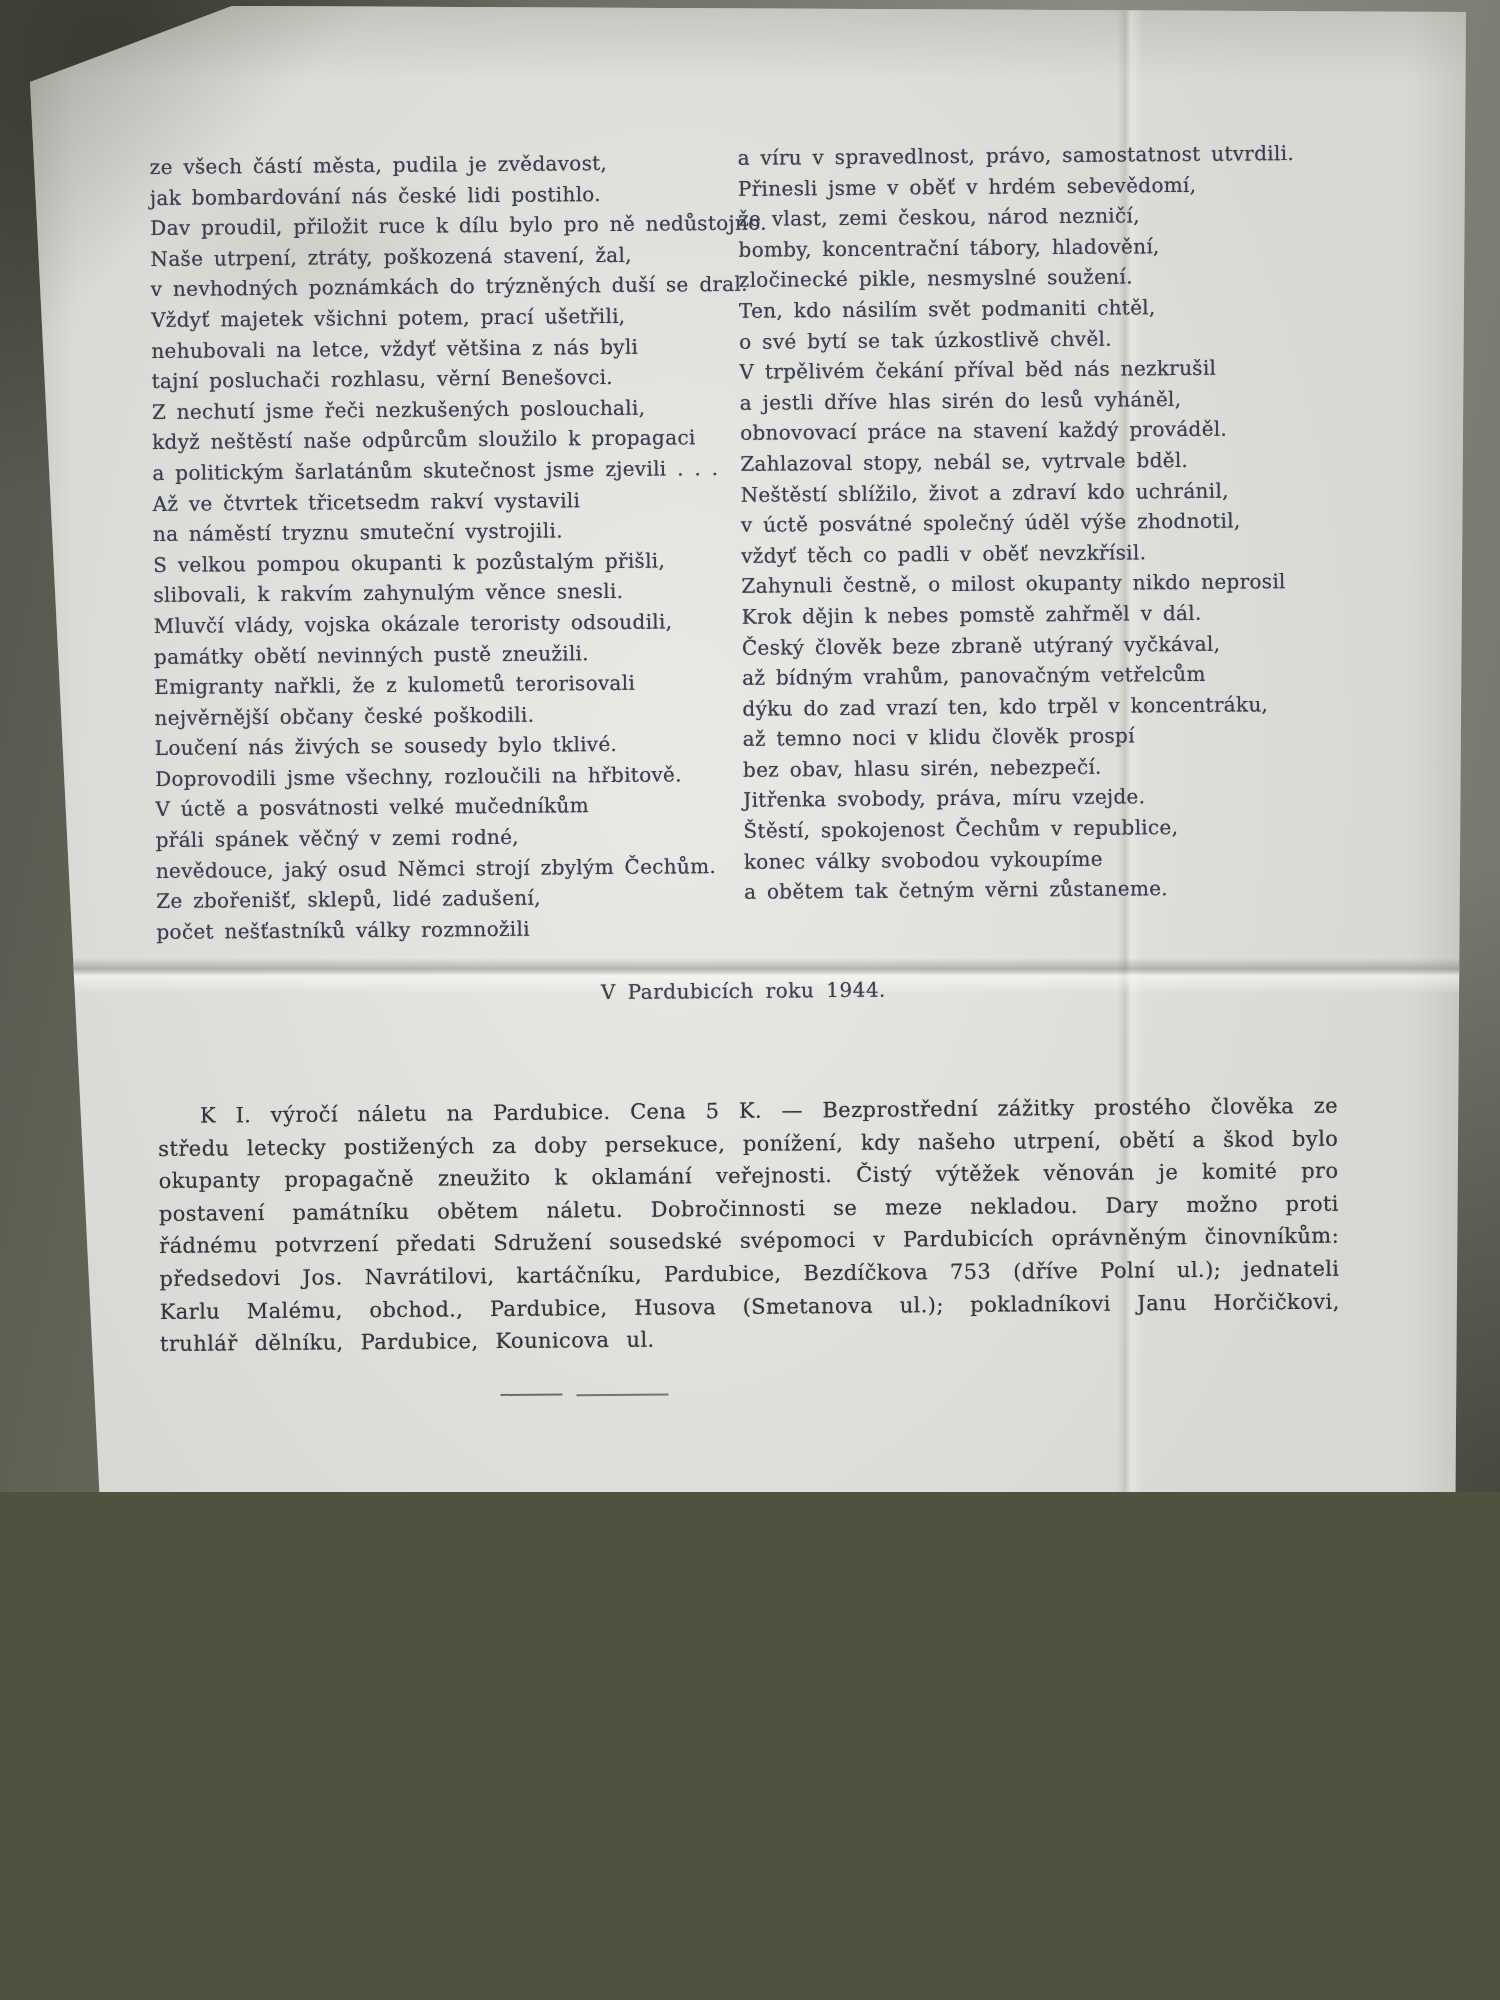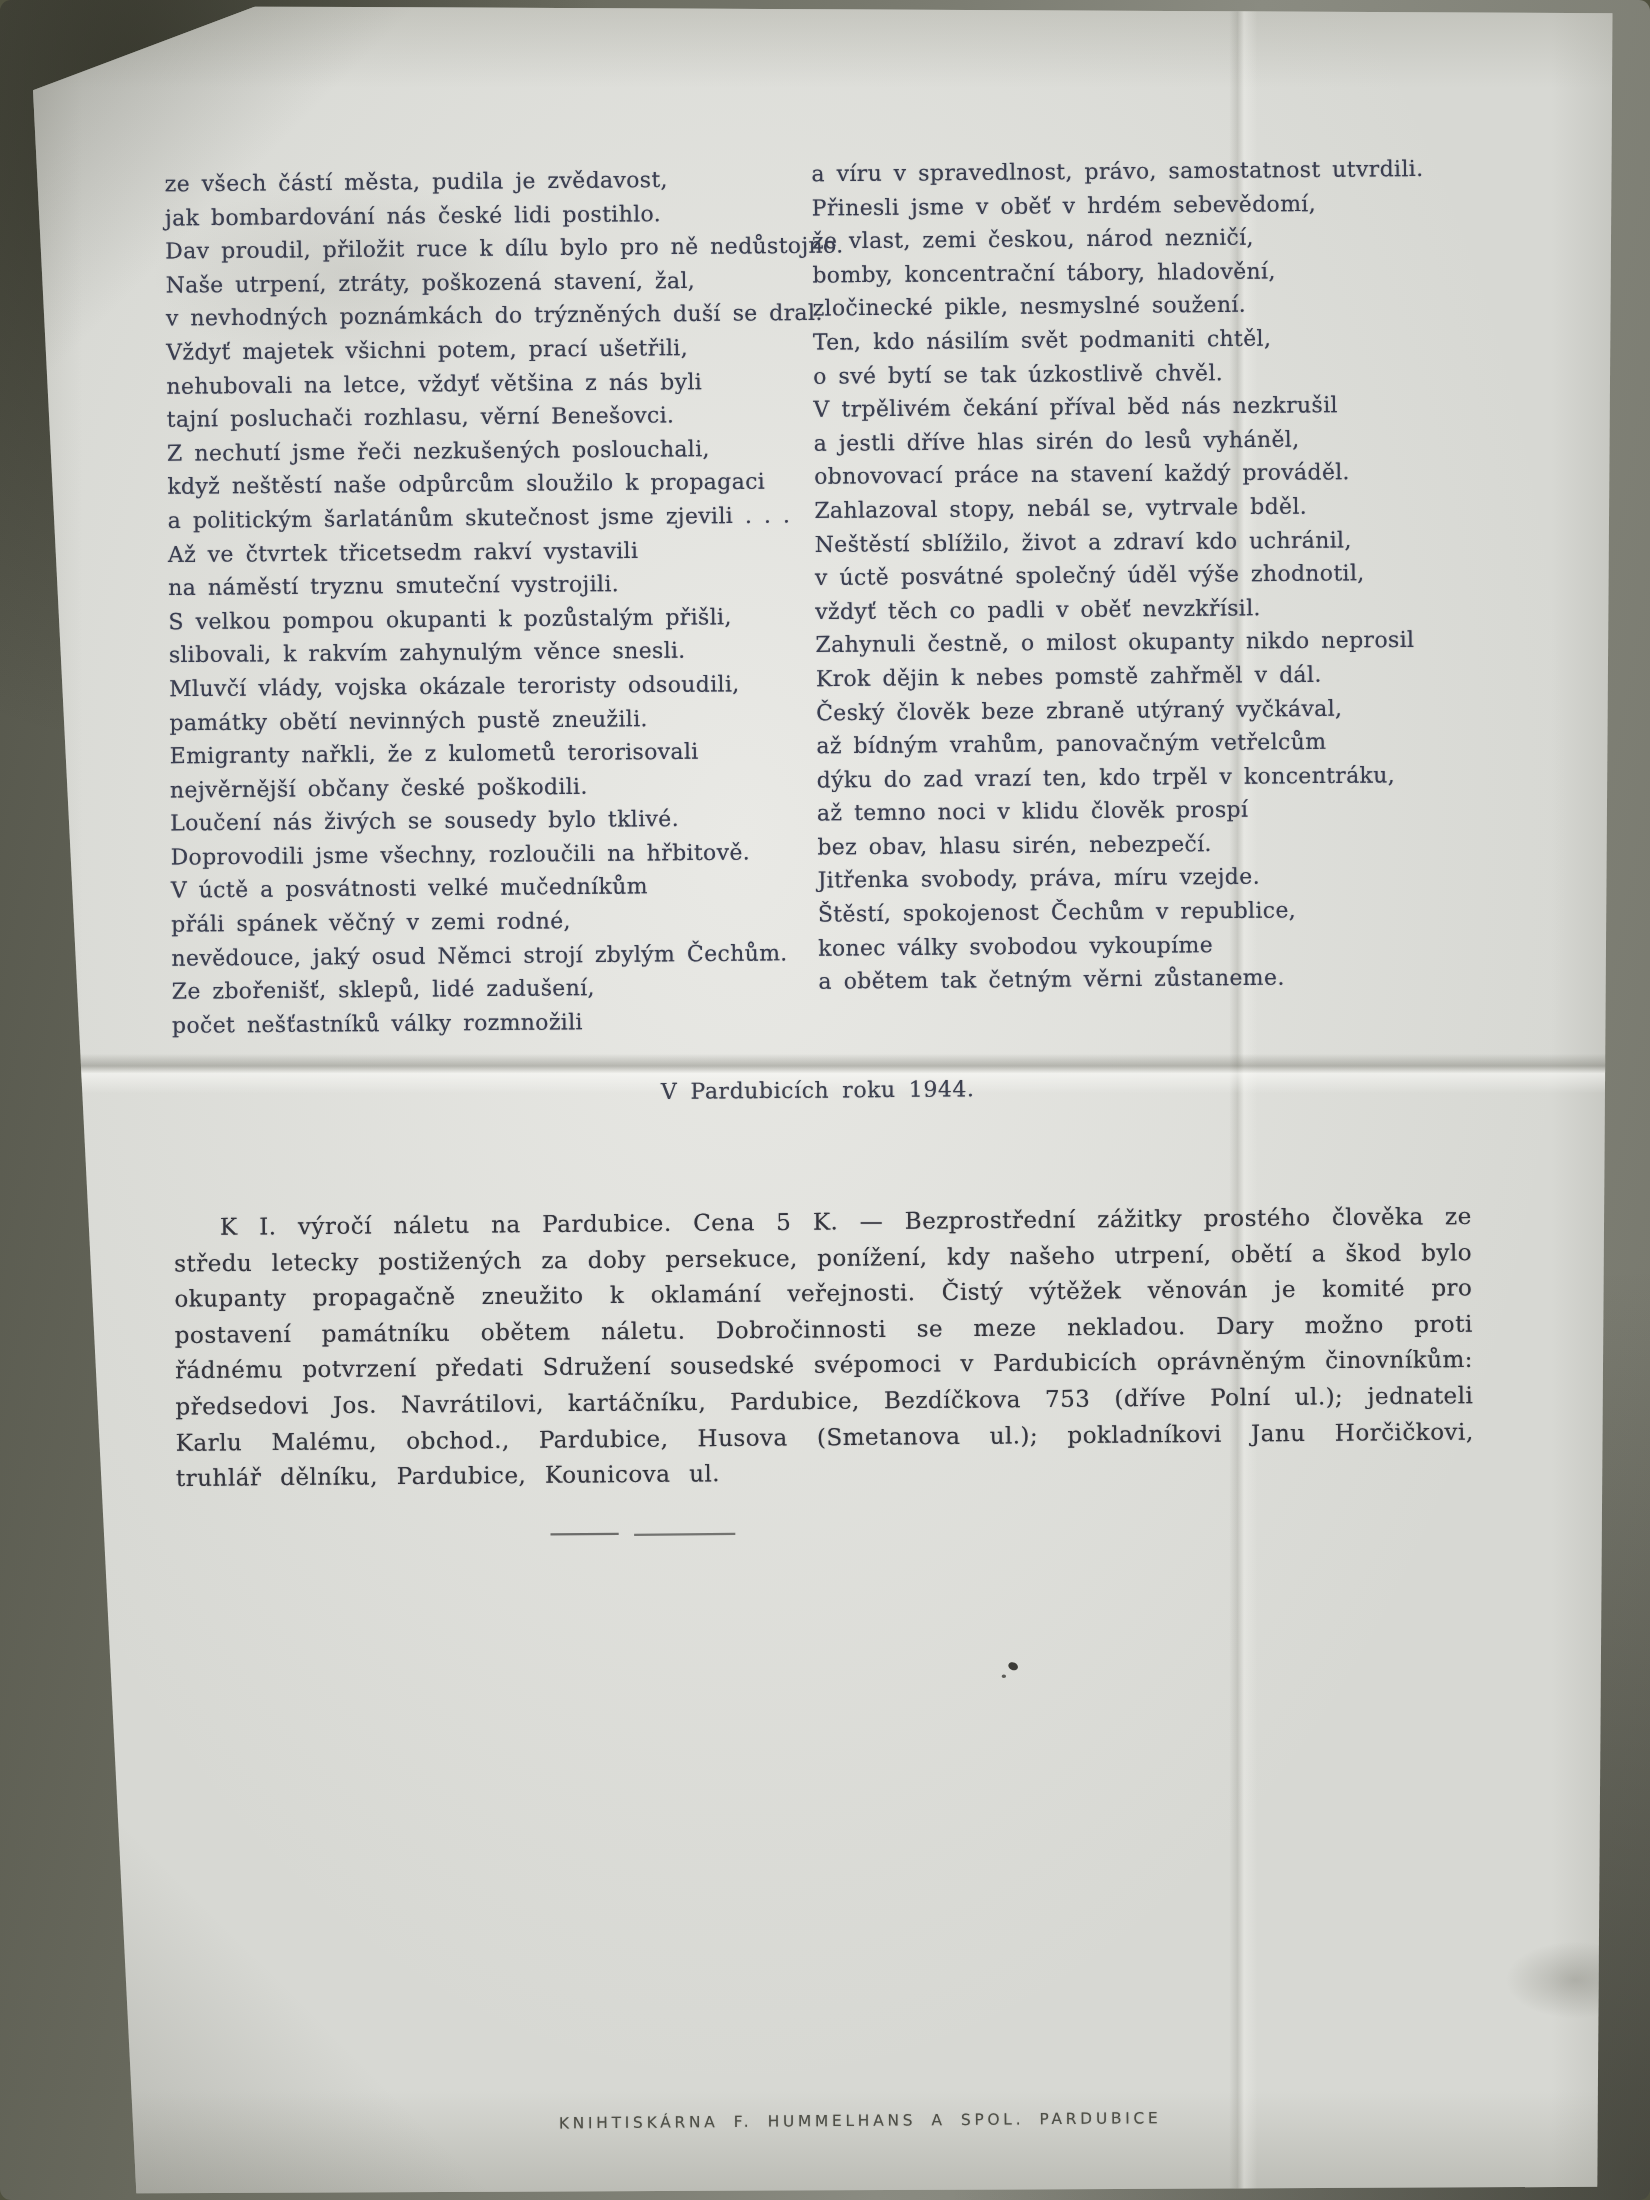--- a/index.html
+++ b/index.html
@@ -1,23 +1,22 @@
 <!DOCTYPE html>
 <html><head>
 <meta charset="utf-8">
 <style>
   html,body{margin:0;padding:0;background:#50513f;}
   .scene{
-    position:relative;width:1500px;height:2000px;overflow:hidden;
+    position:relative;width:1500px;height:1492px;overflow:hidden;
     background:
       radial-gradient(ellipse at 8% 4%, rgba(30,30,20,0.55) 0%, rgba(30,30,20,0) 22%),
       radial-gradient(ellipse at 100% 100%, rgba(25,25,18,0.5) 0%, rgba(25,25,18,0) 30%),
       linear-gradient(100deg,#54554a 0%, #6a6b5f 28%, #8a8b81 62%, #75766b 100%);
     font-family:"DejaVu Serif", serif;
-    border-radius:10px;
   }
   .paper{
     position:absolute;left:0;top:0;width:1500px;height:2000px;
     clip-path:polygon(232px 6px, 1466px 12px, 1452px 1988px, 124px 1994px, 30px 82px);
     background:
       
       radial-gradient(ellipse 90px 50px at 1432px 1800px, rgba(110,110,100,0.35), rgba(110,110,100,0) 70%),
       radial-gradient(ellipse 260px 120px at 320px 250px, rgba(140,140,130,0.18), rgba(140,140,130,0) 70%),
       linear-gradient(180deg, rgba(0,0,0,0) 47.9%, rgba(105,105,95,0.38) 48.45%, rgba(255,255,252,0.55) 48.8%, rgba(0,0,0,0) 49.7%),
       linear-gradient(90deg, rgba(0,0,0,0) 74.5%, rgba(115,115,105,0.20) 75%, rgba(246,246,242,0.35) 75.4%, rgba(0,0,0,0) 76.2%),

